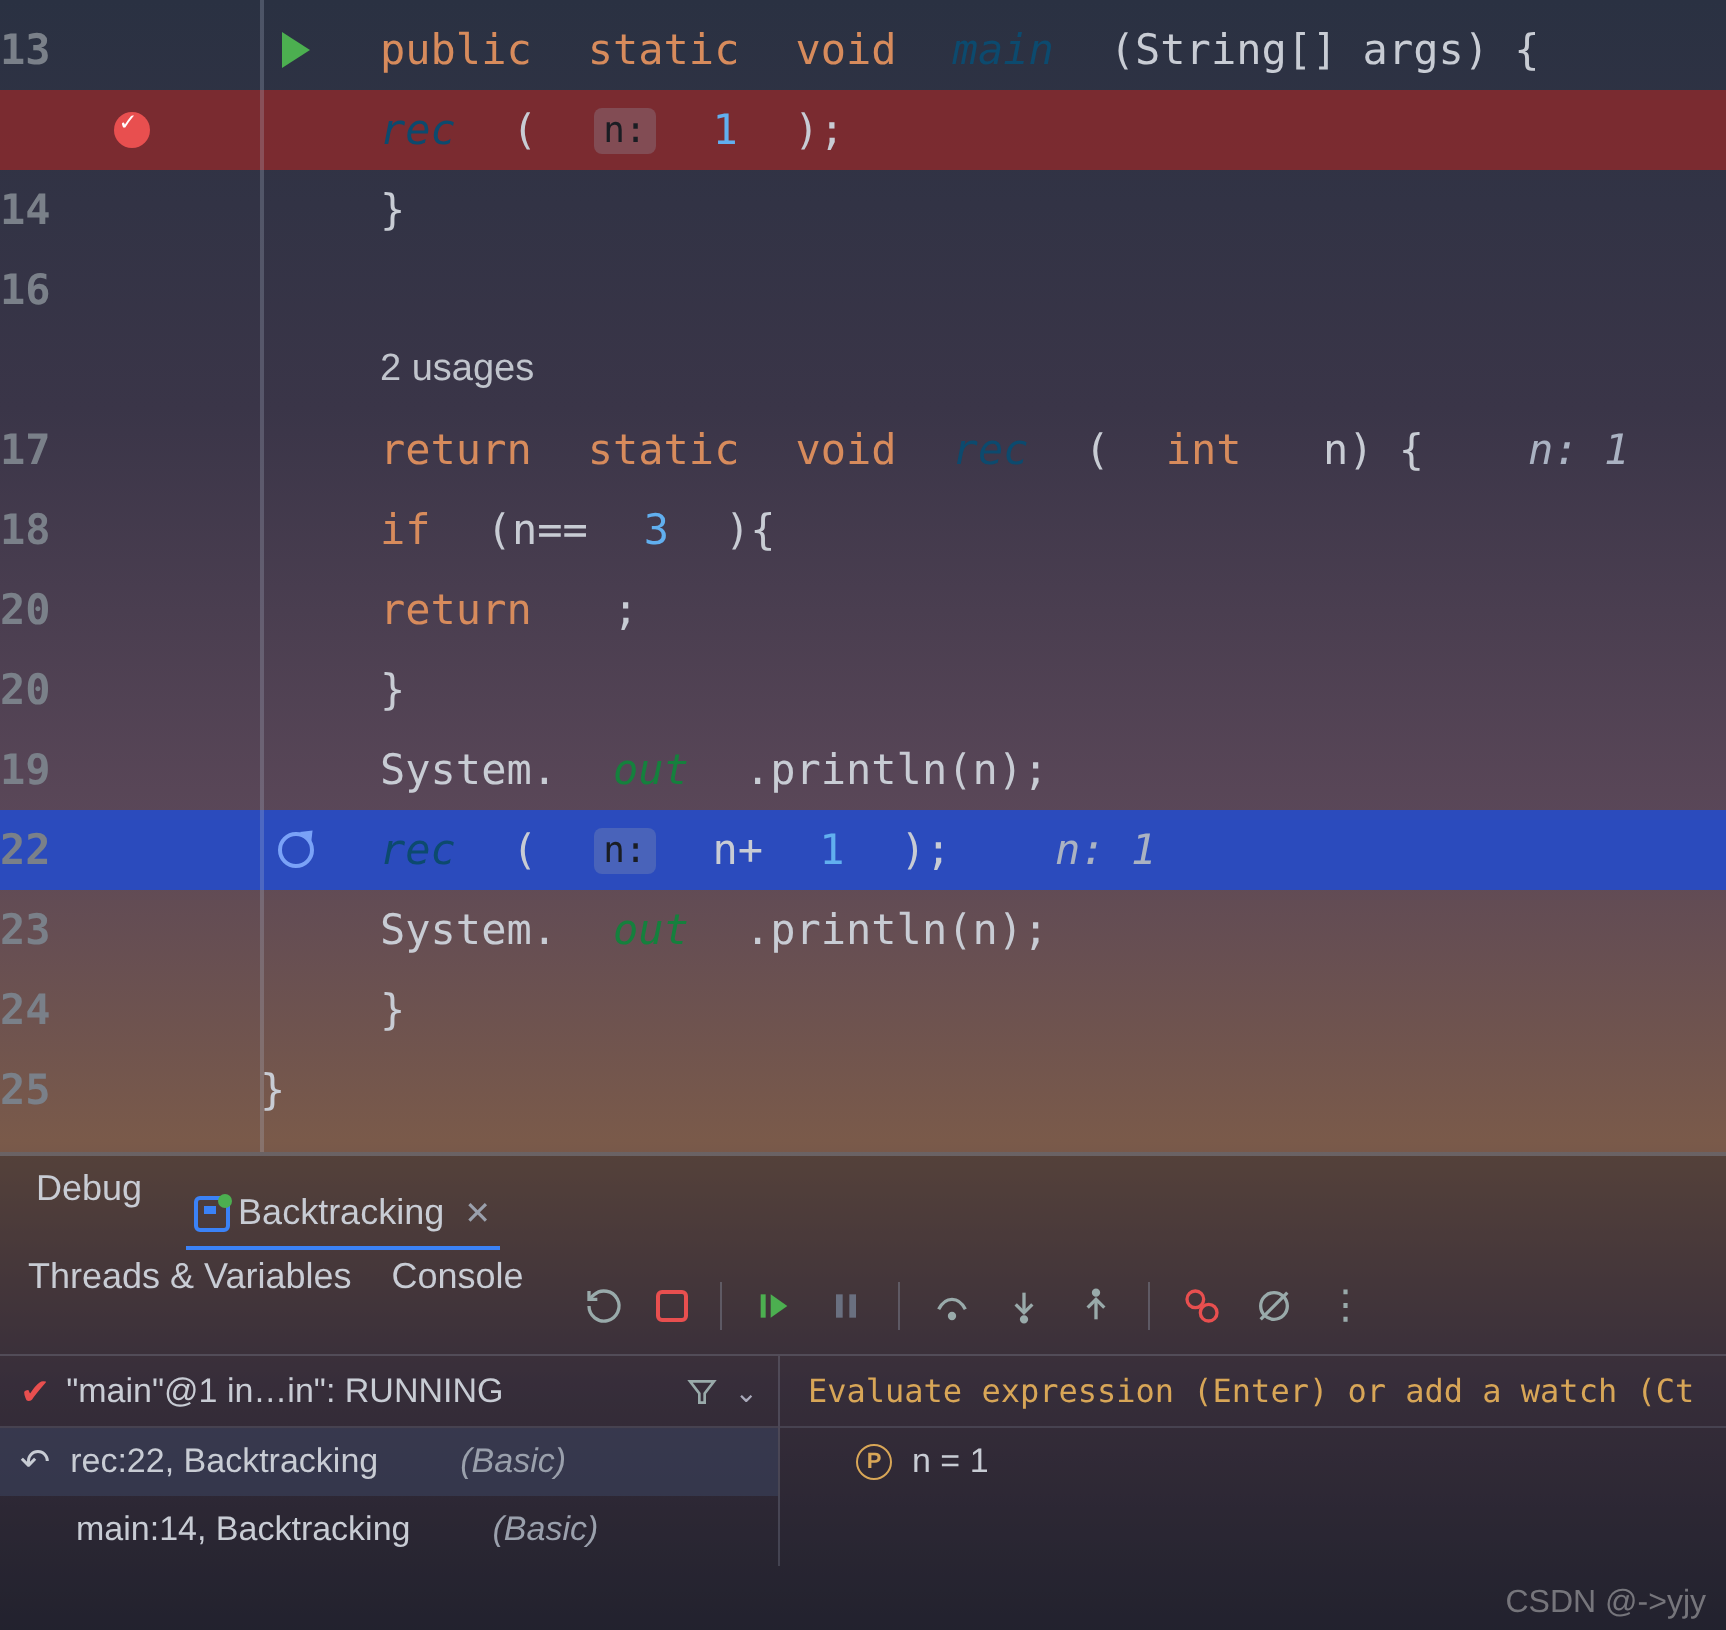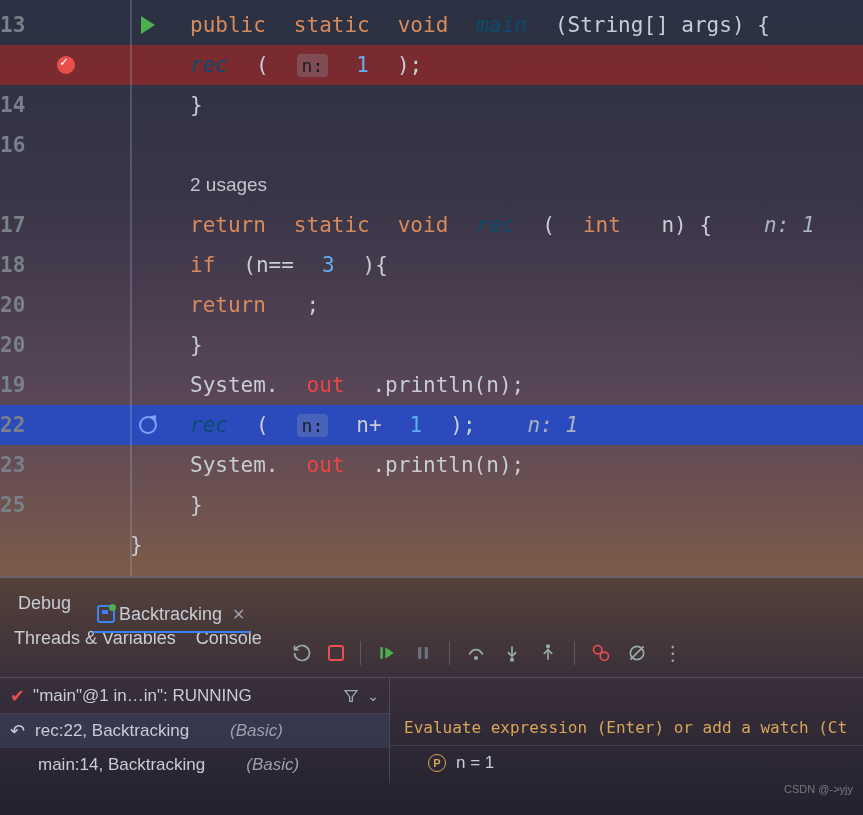--- a/index.html
+++ b/index.html
@@ -82,21 +82,21 @@
 .hl-exec {
   position: absolute;
   left: 0;
   right: 0;
   height: 40px;
   background: #2b4bbd;
 }
 .kw { color: #d78b5c; }
 .fn { color: #0c4a6e; font-style: italic; }
 .num { color: #61afef; }
-.field { color: #ef4444; }
+.field { color: #15803d; font-style: italic; }
 .inlay {
   background: rgba(150,160,180,0.28);
   color: #1a1d23;
   padding: 1px 5px;
   border-radius: 4px;
   font-size: 18px;
   font-style: normal;
 }
 .debug-hint {
   color: #aab2c2;
@@ -107,21 +107,21 @@
 
 .debug-panel {
   position: relative;
   border-top: 2px solid rgba(150,160,180,0.35);
   height: 239px;
   background: rgba(20,22,30,0.35);
 }
 .debug-tabs {
   height: 50px;
   display: flex;
-  align-items: center;
+  align-items: flex-start;
   padding: 0 14px;
   gap: 18px;
   font-family: -apple-system, sans-serif;
   font-size: 18px;
 }
 .debug-tab { color: #c8ccd4; padding: 6px 4px; }
 .run-tab {
   display: flex; align-items: center; gap: 4px;
   border-bottom: 2.5px solid #3b82f6;
   padding: 6px 4px; position: relative; top: 12px;
@@ -172,42 +172,41 @@
 .vars { flex: 1; }
 .eval-row {
   height: 36px;
   display: flex;
   align-items: center;
   padding: 0 14px;
   color: #d8a657;
   font-size: 16px;
   border-bottom: 1px solid rgba(150,160,180,0.2);
   font-family: 'Menlo', monospace;
-  margin-top: 32px;
 }
 .var-row {
   height: 34px;
   display: flex;
   align-items: center;
   padding: 0 38px;
   gap: 10px;
   font-family: -apple-system, sans-serif;
   font-size: 17px;
 }
 .p-badge {
   width: 18px; height: 18px; border-radius: 50%;
   border: 1.5px solid #d8a657;
   display: flex; align-items: center; justify-content: center;
   color: #d8a657; font-size: 11px; font-weight: bold;
 }
 .watermark {
   position: absolute;
-  bottom: 20px;
+  bottom: 4px;
   right: 10px;
-  font-size: 11px;
+  font-size: 16px;
   color: rgba(200,200,200,0.5);
   font-family: sans-serif;
 }
 
 
 .run-icon { width:0;height:0;border-left:14px solid #4caf50;border-top:9px solid transparent;border-bottom:9px solid transparent; }
 .bp-icon { width: 18px; height: 18px; border-radius: 50%; background: #e84f4f; position: relative; }
 .bp-icon::after { content:'✓'; position:absolute; top:-2px; left:3px; color:#fff; font-size:13px; }
 .step-icon { width: 18px; height: 18px; border: 2px solid #7aa2f7; border-radius: 50%; position: relative; }
 .step-icon::after { content:''; position:absolute; width:0;height:0; top:-5px; right:-2px; border-left:5px solid #7aa2f7; border-top:4px solid transparent; border-bottom:4px solid transparent; transform: rotate(-45deg); }
@@ -265,20 +264,23 @@
     <div class="line-row">
         <span>22</span>
       <span class="icon-slot">
           <span class="step-icon"></span>
         </span>
     </div>
     <div class="line-row">
         <span>23</span>
       </div>
     <div class="line-row">
+        <span>24</span>
+      </div>
+    <div class="line-row">
         <span>25</span>
       </div>
   </div>
   <div class="gutter-border"></div>
 
   <div class="code">
     <div class="code-line"><span class="kw">public</span> <span class="kw">static</span> <span class="kw">void</span> <span class="fn">main</span><span>(String[] args) {</span></div>
     <div class="code-line">    <span class="fn">rec</span><span>(</span> <span class="inlay">n:</span> <span class="num">1</span><span>);</span></div>
     <div class="code-line"><span>}</span></div>
     <div class="code-line"></div>

